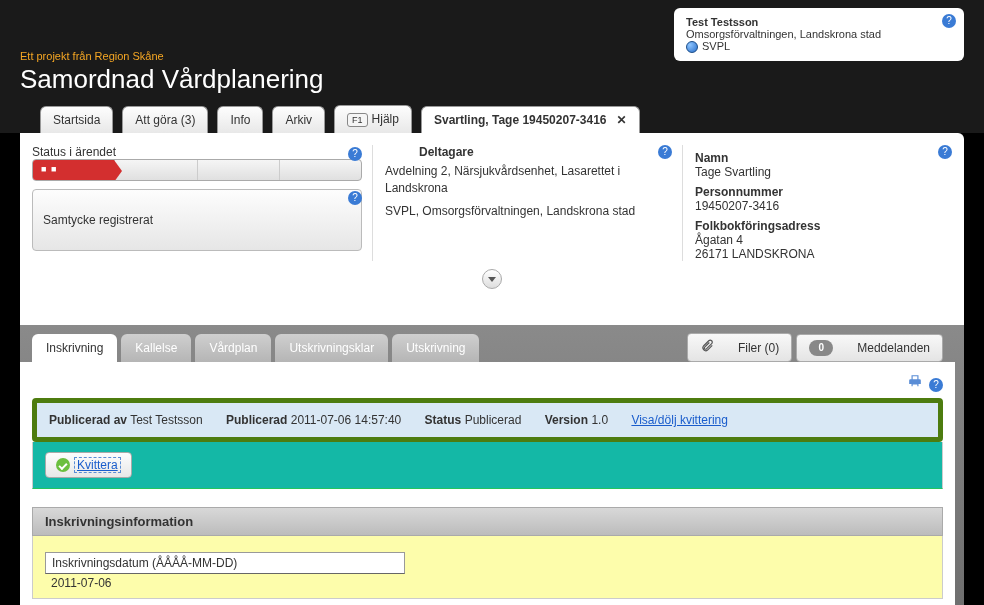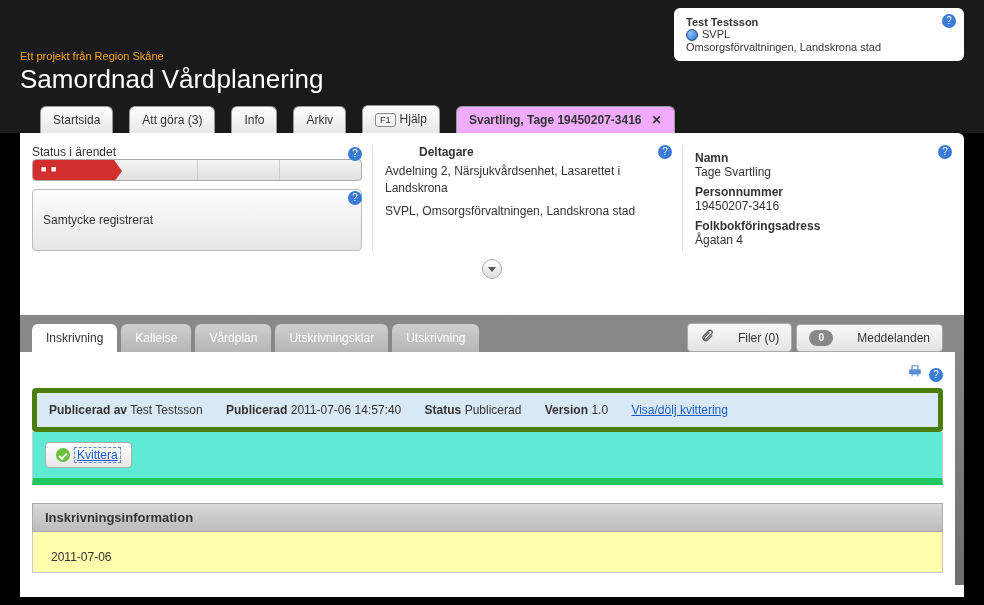--- a/index.html
+++ b/index.html
@@ -5,23 +5,23 @@
 * { box-sizing: border-box; margin: 0; padding: 0; }
 body { font-family: Arial, Helvetica, sans-serif; font-size: 12px; background: #000; width: 984px; height: 605px; overflow: hidden; color: #333; }
 .header { background: #1a1a1a; padding: 8px 20px 0 20px; position: relative; }
 .subtitle { color: #f5a623; font-size: 11px; font-weight: normal; margin-top: 42px; }
 .title { color: #fff; font-size: 26px; font-weight: normal; margin: 2px 0 10px 0; }
 .user-box { position: absolute; right: 20px; top: 8px; background: #fff; border-radius: 6px; padding: 8px 12px; width: 290px; font-size: 11px; }
 .user-box .uname { font-weight: bold; }
 .user-box .usub { margin-left: 0; }
 .user-box .help-q { position: absolute; top: 6px; right: 8px; }
 .globe-icon { display: inline-block; width: 12px; height: 12px; border-radius: 50%; background: radial-gradient(circle at 30% 30%, #8ec5ff, #2a6fc9); border: 1px solid #1a4d8a; vertical-align: middle; margin-right: 4px; }
-.tabs-row { display: flex; align-items: flex-end; gap: 16px; padding: 0 20px; }
+.tabs-row { display: flex; align-items: flex-end; gap: 9px; padding: 0 20px; }
 .tab { background: linear-gradient(#fdfdfd, #e8e8e8); border: 1px solid #999; border-bottom: none; border-radius: 6px 6px 0 0; padding: 6px 12px; font-size: 12px; color: #333; cursor: pointer; white-space: nowrap; }
-.tab.active { background: #f0abfc; font-weight: bold; position: relative; z-index: 2; }
+.tab.active { background: #ffffff; font-weight: bold; position: relative; z-index: 2; }
 .f1-key { display: inline-block; border: 1px solid #888; border-radius: 3px; padding: 1px 4px; font-size: 9px; background: #f5f5f5; margin-right: 4px; }
 .tab-close { margin-left: 10px; font-weight: bold; cursor: pointer; }
 .main-panel { background: #fff; margin: 0 20px; border-radius: 0 6px 0 0; padding: 12px; position: relative; }
 .top-cols { display: flex; gap: 10px; }
 .col { flex: 1; position: relative; }
 .col.left { flex: 0 0 330px; }
 .col.mid { flex: 1; border-left: 1px solid #ddd; padding-left: 12px; }
 .col.right { flex: 0 0 270px; border-left: 1px solid #ddd; padding-left: 12px; }
 .label { font-size: 12px; margin-bottom: 4px; }
 .label.bold { font-weight: bold; margin-left: 34px; }
@@ -48,43 +48,43 @@
 .clip-icon svg { width: 14px; height: 14px; }
 .oval-badge { display: inline-flex; align-items: center; justify-content: center; width: 24px; height: 16px; border-radius: 8px; background: #888; color: #fff; font-size: 10px; font-weight: bold; }
 .content-area { background: #fff; margin: 0 -12px; padding: 12px; }
 .toolbar-right { text-align: right; margin-bottom: 6px; }
 .toolbar-right span { margin-left: 4px; cursor: pointer; }
 .print-icon svg { width: 14px; height: 14px; }
 .info-bar { background: #d9e8f5; border: 5px solid #4d7c0f; border-radius: 4px; padding: 10px 12px; font-size: 12px; }
 .info-bar b { font-weight: bold; }
 .info-bar a { color: #1a5dcc; text-decoration: underline; cursor: pointer; }
 .info-sep { margin: 0 10px; }
-.kvittera-row { background: #5eead4; border-left: 1px solid #ccc; border-right: 1px solid #ccc; border-bottom: 7px solid #22c55e; padding: 10px 12px; }
+.kvittera-row { background: #14b8a6; border-left: 1px solid #ccc; border-right: 1px solid #ccc; border-bottom: 1px solid #22c55e; padding: 10px 12px; }
 .kvittera-btn { display: inline-flex; align-items: center; gap: 4px; background: linear-gradient(#fdfdfd,#e8e8e8); border: 1px solid #aaa; border-radius: 4px; padding: 4px 10px; cursor: pointer; }
 .kvittera-btn .check { display: inline-block; width: 14px; height: 14px; border-radius: 50%; background: #6bbf3f; position: relative; }
 .kvittera-btn .check::after { content: ""; position: absolute; left: 3px; top: 5px; width: 6px; height: 3px; border-left: 2px solid #fff; border-bottom: 2px solid #fff; transform: rotate(-45deg); }
 .kvittera-btn .ktxt { color: #1a5dcc; text-decoration: underline; border: 1px dashed #5a8dd6; padding: 0 2px; }
 .section-hdr { background: linear-gradient(#d8d8d8,#bcbcbc); border: 1px solid #aaa; padding: 6px 12px; font-weight: bold; font-size: 13px; margin-top: 18px; }
 .yellow-box { background: #fdfdab; border: 1px solid #ccc; border-top: none; padding: 16px 12px 6px 12px; }
 .field-label { background: #fff; border: 1px solid #999; border-bottom: 1px solid #666; padding: 3px 6px; width: 360px; font-size: 12px; }
 .field-val { padding: 2px 6px; font-size: 12px; }
 .row-help { position: relative; }
 .row-help .help-q { position: absolute; right: 0; top: 2px; }
 </style>
 </head>
 <body>
 
 <div class="header">
   <div class="subtitle">Ett projekt från Region Skåne</div>
   <div class="title">Samordnad Vårdplanering</div>
   <div class="user-box">
     <span class="help-q">?</span>
     <div class="uname">Test Testsson</div>
+    <div class="usub">Omsorgsförvaltningen, Landskrona stad</div>
     <div class="usub"><span class="globe-icon"></span><span>SVPL</span></div>
-    <div class="usub">Omsorgsförvaltningen, Landskrona stad</div>
   </div>
   <div class="tabs-row">
     <div class="tab">Startsida</div>
     <div class="tab">Att göra (3)</div>
     <div class="tab">Info</div>
     <div class="tab">Arkiv</div>
     <div class="tab"><span class="f1-key">F1</span><span>Hjälp</span></div>
     <div class="tab active"><span>Svartling, Tage 19450207-3416</span><span class="tab-close">✕</span></div>
   </div>
 </div>
@@ -116,20 +116,21 @@
       <div class="para">SVPL, Omsorgsförvaltningen, Landskrona stad</div>
     </div>
     <div class="col right">
       <span class="help-q abs">?</span>
       <div class="kv-label">Namn</div>
       <div class="kv-val">Tage Svartling</div>
       <div class="kv-label">Personnummer</div>
       <div class="kv-val">19450207-3416</div>
       <div class="kv-label">Folkbokföringsadress</div>
       <div class="kv-val">Ågatan 4</div>
+      <div class="kv-val">26171 LANDSKRONA</div>
     </div>
   </div>
   <div class="expand-btn"></div>
 
   <div class="sub-area">
     <div class="sub-tabs">
       <div class="sub-tab active">Inskrivning</div>
       <div class="sub-tab">Kallelse</div>
       <div class="sub-tab">Vårdplan</div>
       <div class="sub-tab">Utskrivningsklar</div>
@@ -169,17 +170,18 @@
         <a>Visa/dölj kvittering</a>
       </div>
       <div class="kvittera-row">
         <span class="kvittera-btn">
           <span class="check"></span>
           <span class="ktxt">Kvittera</span>
         </span>
       </div>
       <div class="section-hdr">Inskrivningsinformation</div>
       <div class="yellow-box">
+        <div class="field-label">Inskrivningsdatum (ÅÅÅÅ-MM-DD)</div>
         <div class="field-val">2011-07-06</div>
       </div>
     </div>
   </div>
 </div>
 
 </body></html>

